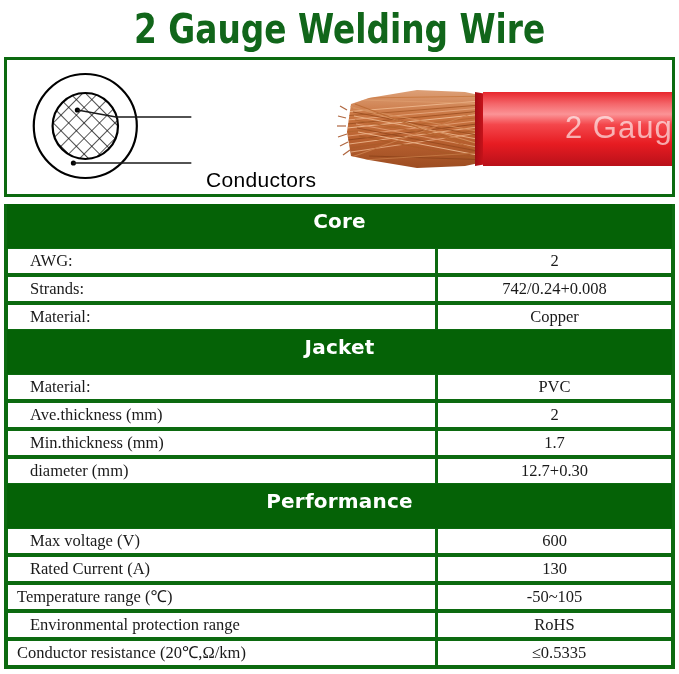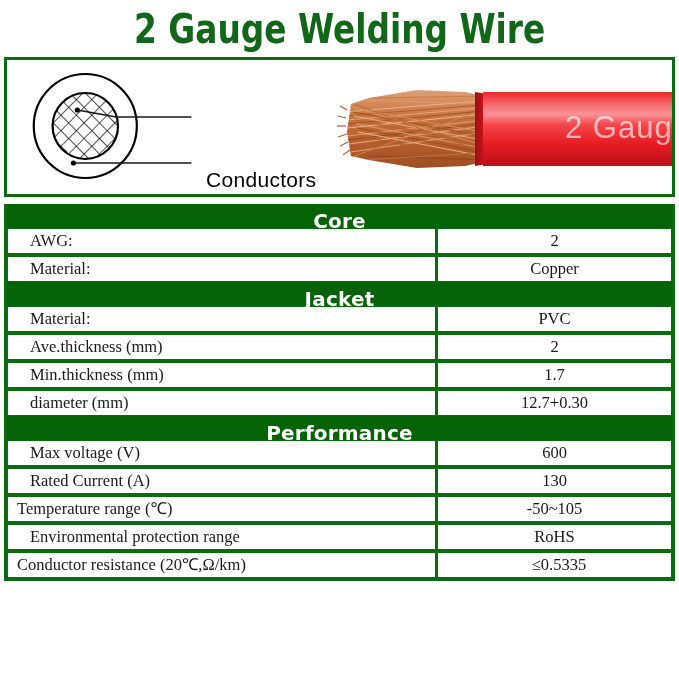--- a/index.html
+++ b/index.html
@@ -78,21 +78,21 @@
     background: #0c6a10;
     box-sizing: border-box;
   }
   .section-header {
     background: #056206;
     color: #ffffff;
     font-family: "DejaVu Sans", sans-serif;
     font-weight: bold;
     font-size: 20px;
     text-align: center;
-    height: 24px;
+    height: 44px;
     line-height: 34px;
     letter-spacing: 0.2px;
   }
   .row {
     display: flex;
     background: #0c6a10;
     height: 26px;
   }
   .row + .row { margin-top: 2px; }
   .section-header + .row { margin-top: 0; }
@@ -238,20 +238,24 @@
 
 <div class="spec-table">
 
   <div class="section-header">Core</div>
 
   <div class="row">
     <div class="cell-label">AWG:</div>
     <div class="cell-value">2</div>
   </div>
   <div class="row">
+    <div class="cell-label">Strands:</div>
+    <div class="cell-value">742/0.24+0.008</div>
+  </div>
+  <div class="row">
     <div class="cell-label">Material:</div>
     <div class="cell-value">Copper</div>
   </div>
 
   <div class="section-header">Jacket</div>
 
   <div class="row">
     <div class="cell-label">Material:</div>
     <div class="cell-value">PVC</div>
   </div>

